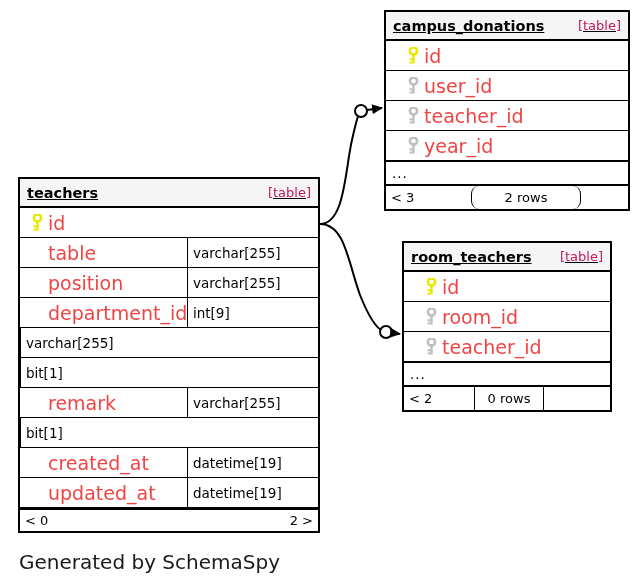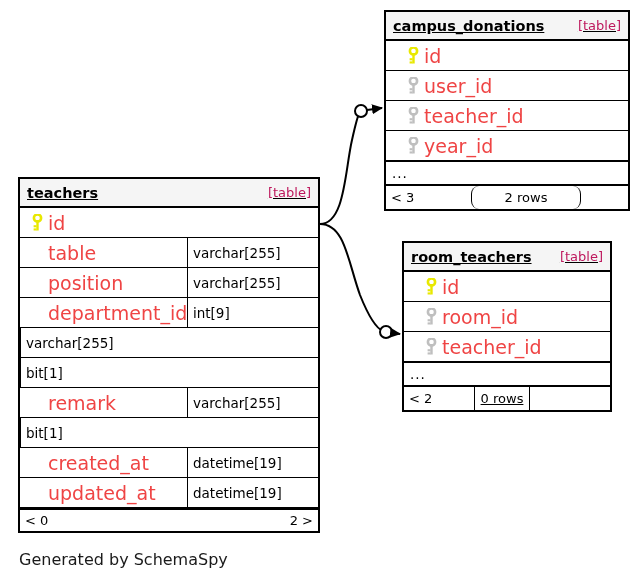--- a/index.html
+++ b/index.html
@@ -163,29 +163,29 @@
   #tbl-campus-donations .foot-next { flex: 1; }
 
   #tbl-room-teachers {
     left: 402px;
     top: 232px;
     width: 210px;
     margin-top: 9px;
   }
   #tbl-room-teachers .col-name { flex: 1; padding-left: 16px; }
   #tbl-room-teachers .foot-prev { width: 70px; }
-  #tbl-room-teachers .foot-mid  { width: 56px; text-decoration: underline; }
+  #tbl-room-teachers .foot-mid  { width: 70px; }
   #tbl-room-teachers .foot-next { flex: 1; }
 
   
   #caption {
     position: absolute;
     left: 19px;
     top: 550px;
-    font-size: 16px;
+    font-size: 20px;
     color: #1a1a1a;
   }
 </style>
 </head>
 <body>
 
 <div id="canvas">
 
   <svg class="edges" viewBox="0 0 644 584" width="644" height="584">
     <defs>

